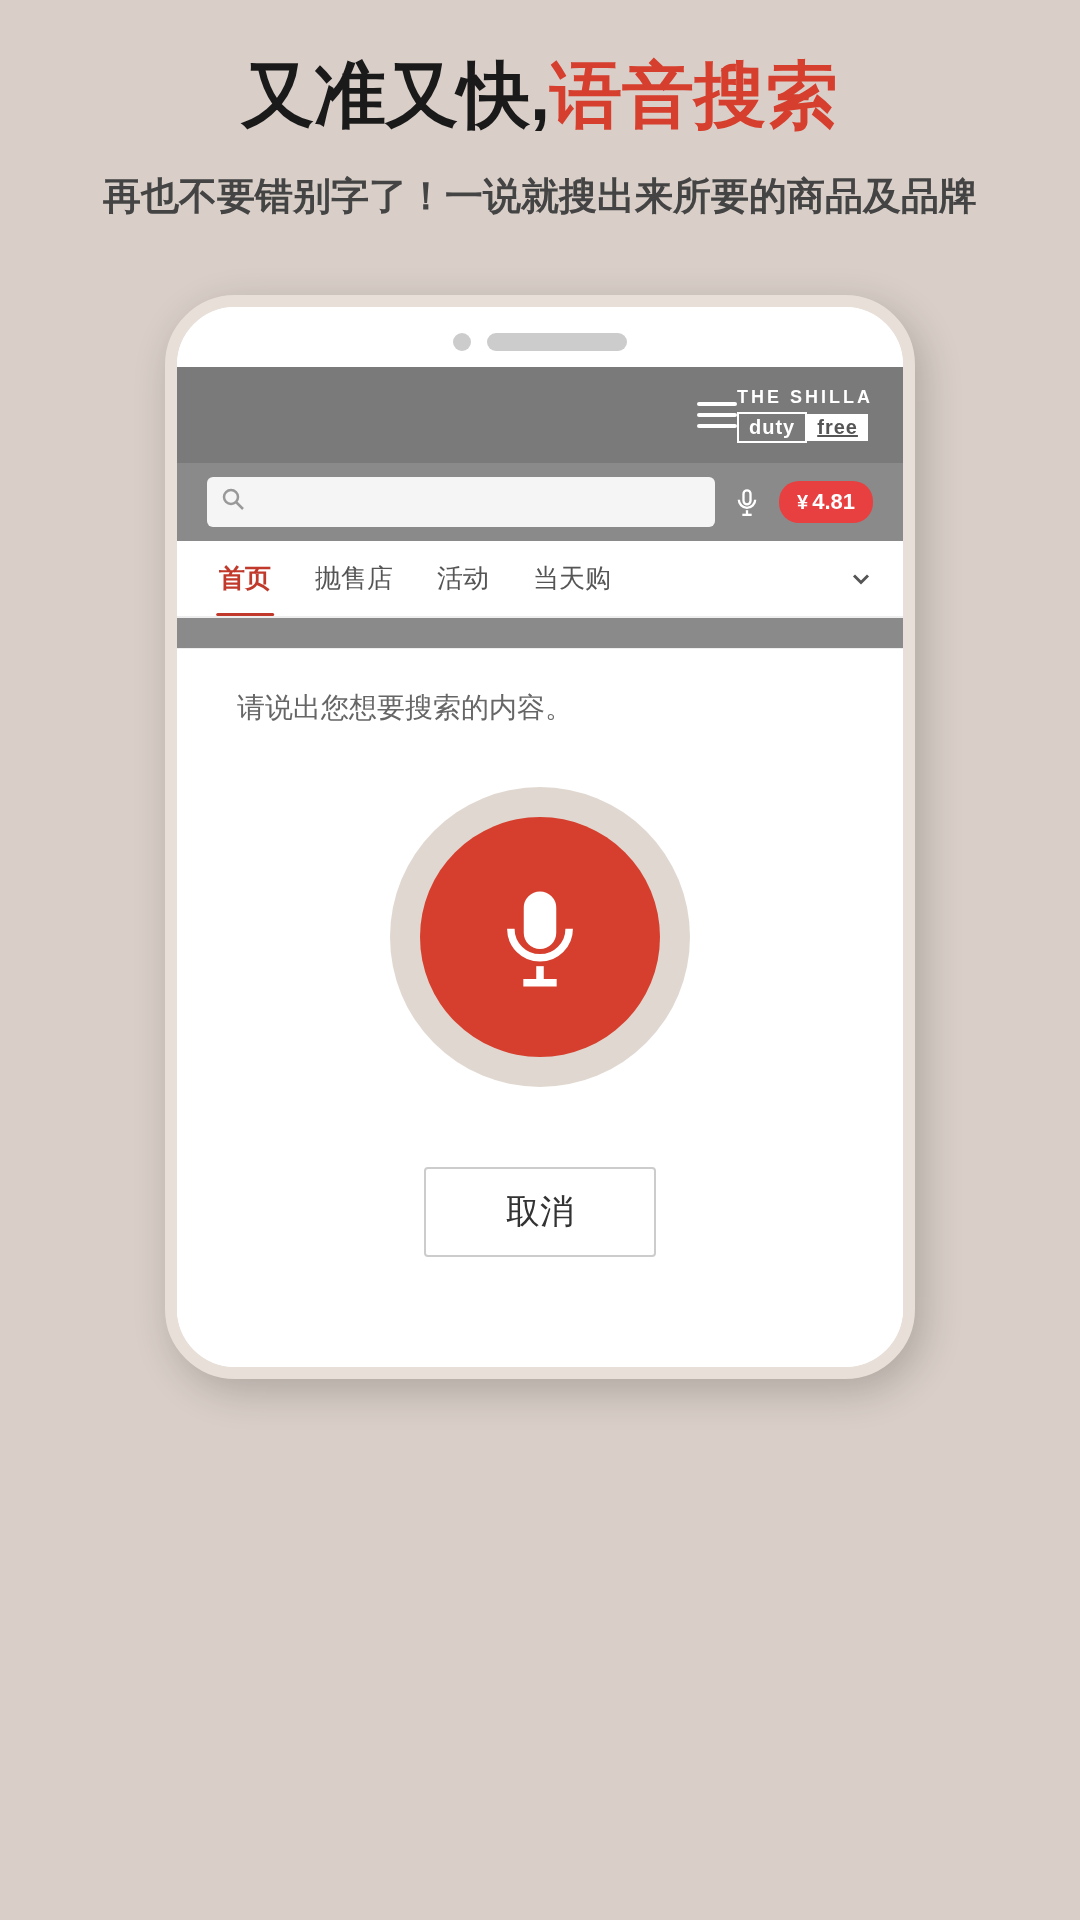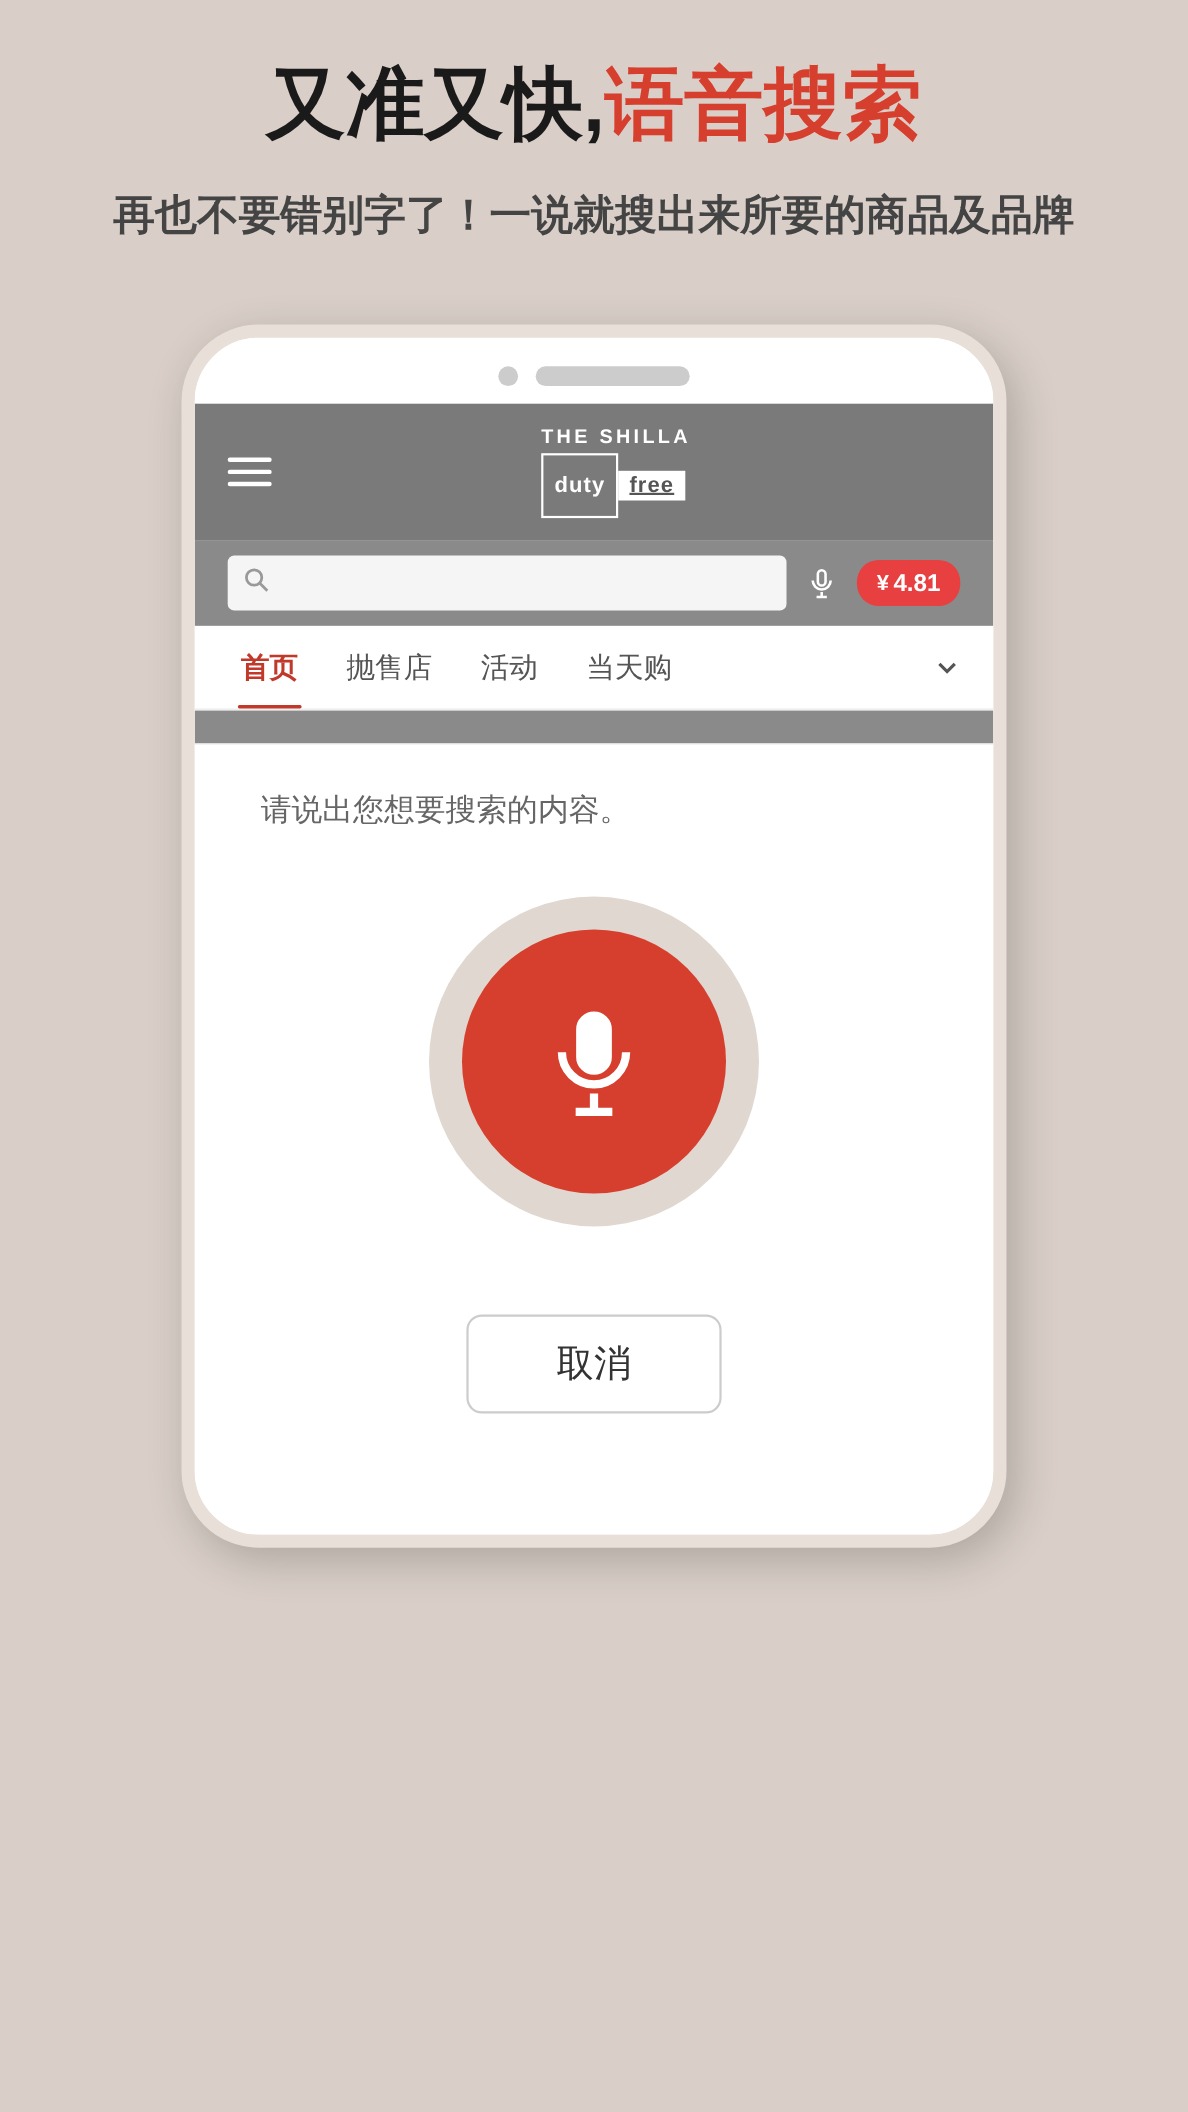--- a/index.html
+++ b/index.html
@@ -84,21 +84,21 @@
     .app-screen {
       background: #fff;
     }
 
     
     .app-header {
       background: #7a7a7a;
       padding: 20px 30px;
       display: flex;
       align-items: center;
-      justify-content: space-between;
+      justify-content: flex-end;
     }
 
     .hamburger-icon {
       display: flex;
       flex-direction: column;
       gap: 7px;
       cursor: pointer;
     }
 
     .hamburger-line {
@@ -126,21 +126,21 @@
       align-items: center;
       gap: 0;
     }
 
     .duty-label {
       background: #7a7a7a;
       border: 2px solid #fff;
       color: #fff;
       font-size: 20px;
       font-weight: 700;
-      padding: 16px 10px;
+      padding: 2px 10px;
       letter-spacing: 1px;
     }
 
     .free-label {
       background: #fff;
       color: #555;
       font-size: 20px;
       font-weight: 700;
       padding: 2px 10px;
       letter-spacing: 1px;
@@ -324,21 +324,21 @@
       padding-top: 20px;
     }
 
     .cancel-button {
       border: 2px solid #ccc;
       background: #fff;
       padding: 20px 80px;
       font-size: 34px;
       color: #333;
       cursor: pointer;
-      border-radius: 14px;
+      border-radius: 4px;
     }
 
     .phone-bottom-bar {
       height: 50px;
       background: #fff;
     }
   </style>
 </head>
 <body>
 

